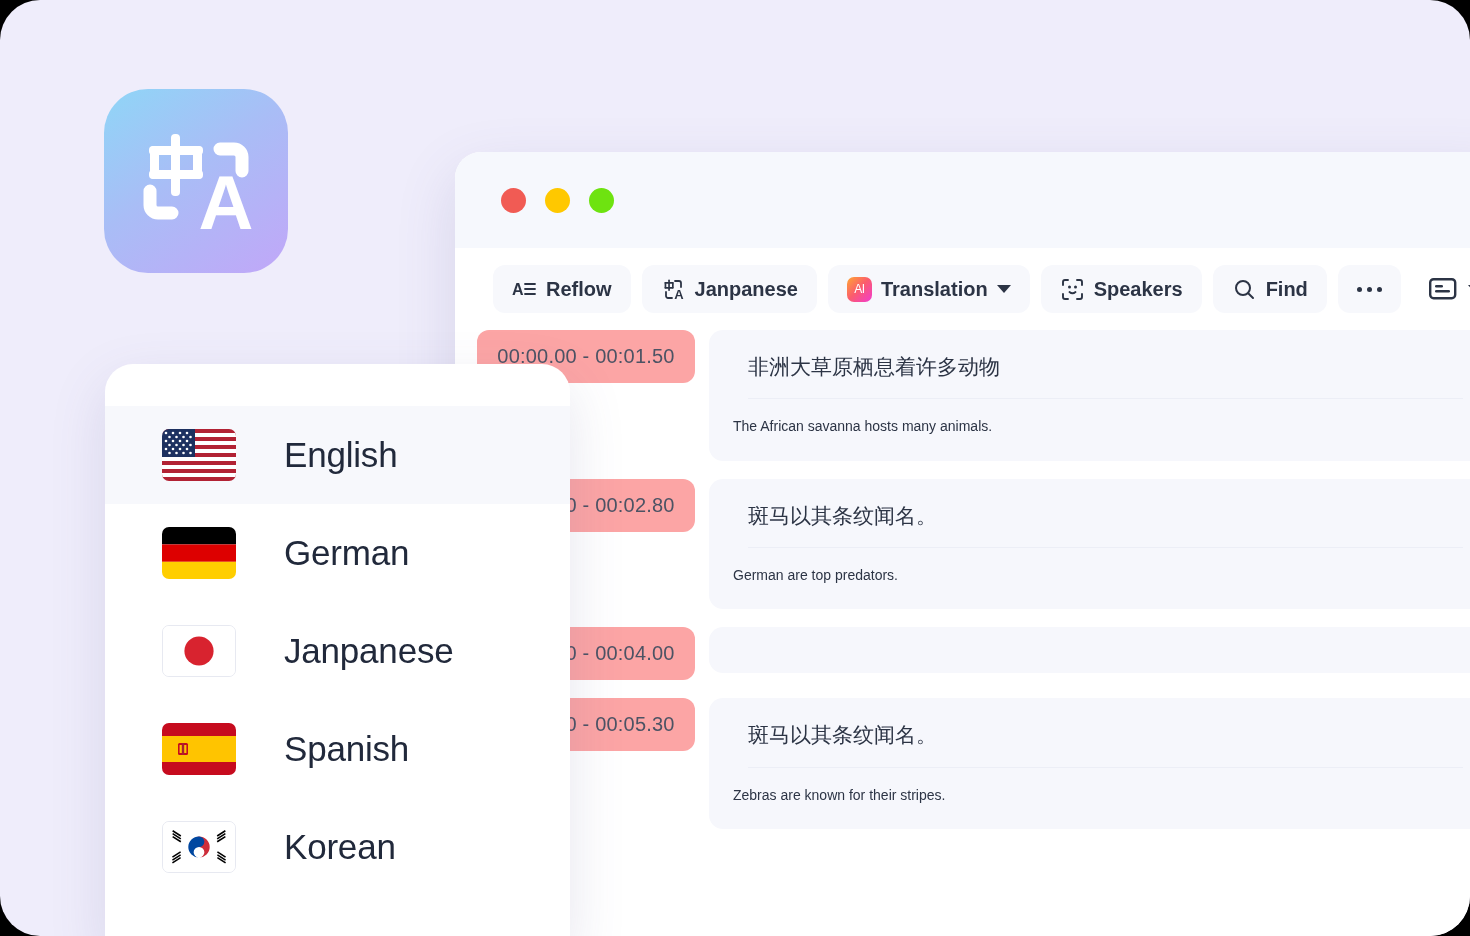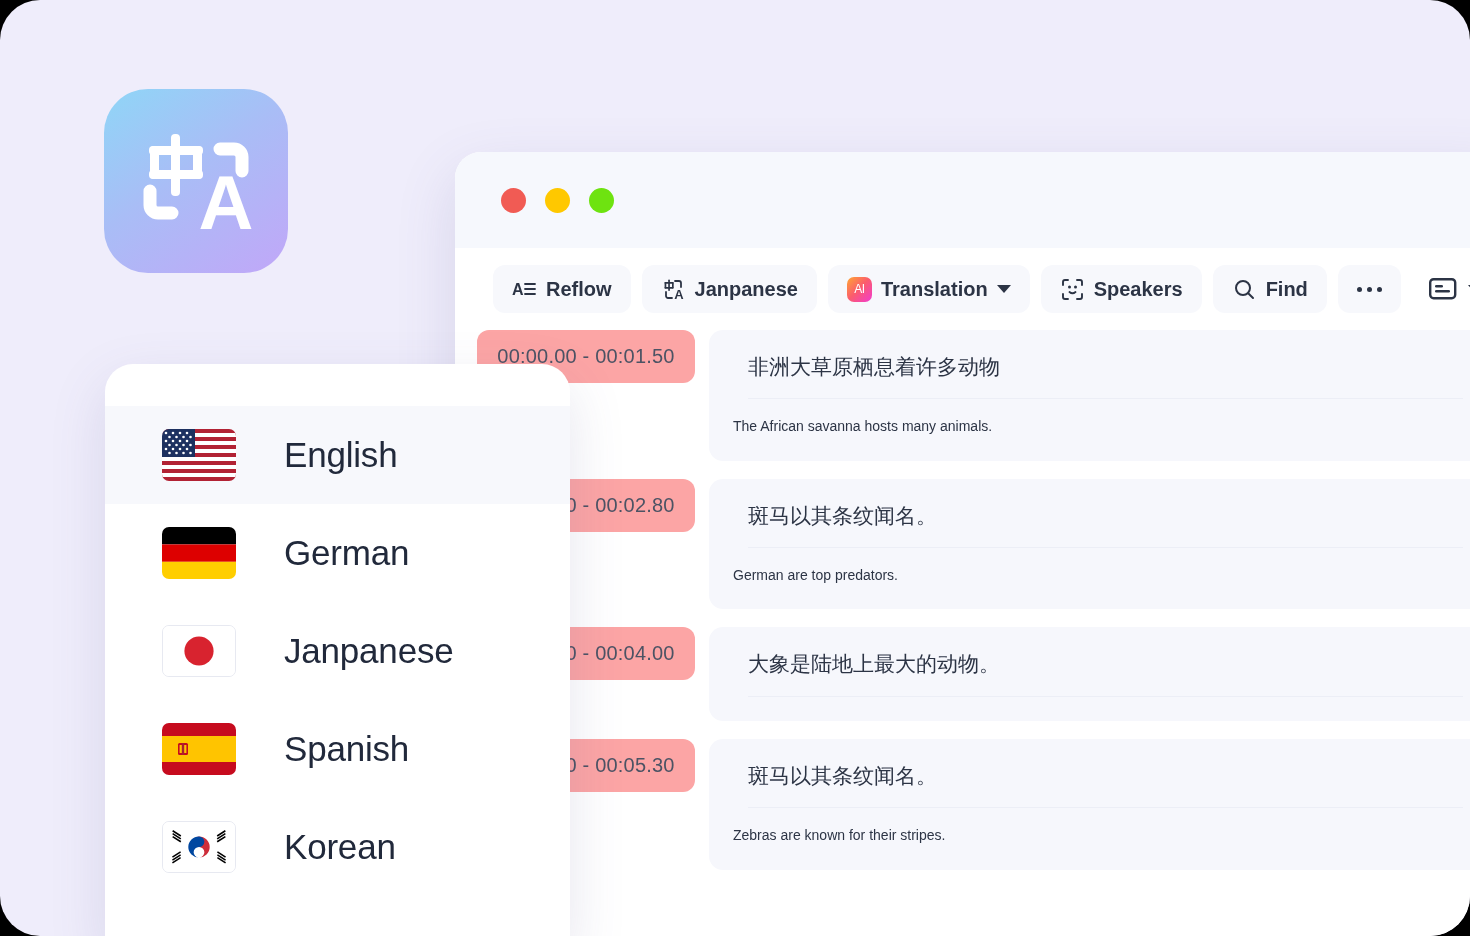--- a/index.html
+++ b/index.html
@@ -339,21 +339,20 @@
         <div class="ts">00:01.50 - 00:02.80</div>
         <div class="seg">
           <div class="src">斑马以其条纹闻名。</div>
           <div class="dst">German are top predators.</div>
         </div>
       </div>
 
       <div class="row">
         <div class="ts">00:02.80 - 00:04.00</div>
         <div class="seg">
-          <div class="src">大象是陆地上最大的动物。</div>
         </div>
       </div>
 
       <div class="row">
         <div class="ts">00:04.00 - 00:05.30</div>
         <div class="seg">
           <div class="src">斑马以其条纹闻名。</div>
           <div class="dst">Zebras are known for their stripes.</div>
         </div>
       </div>

